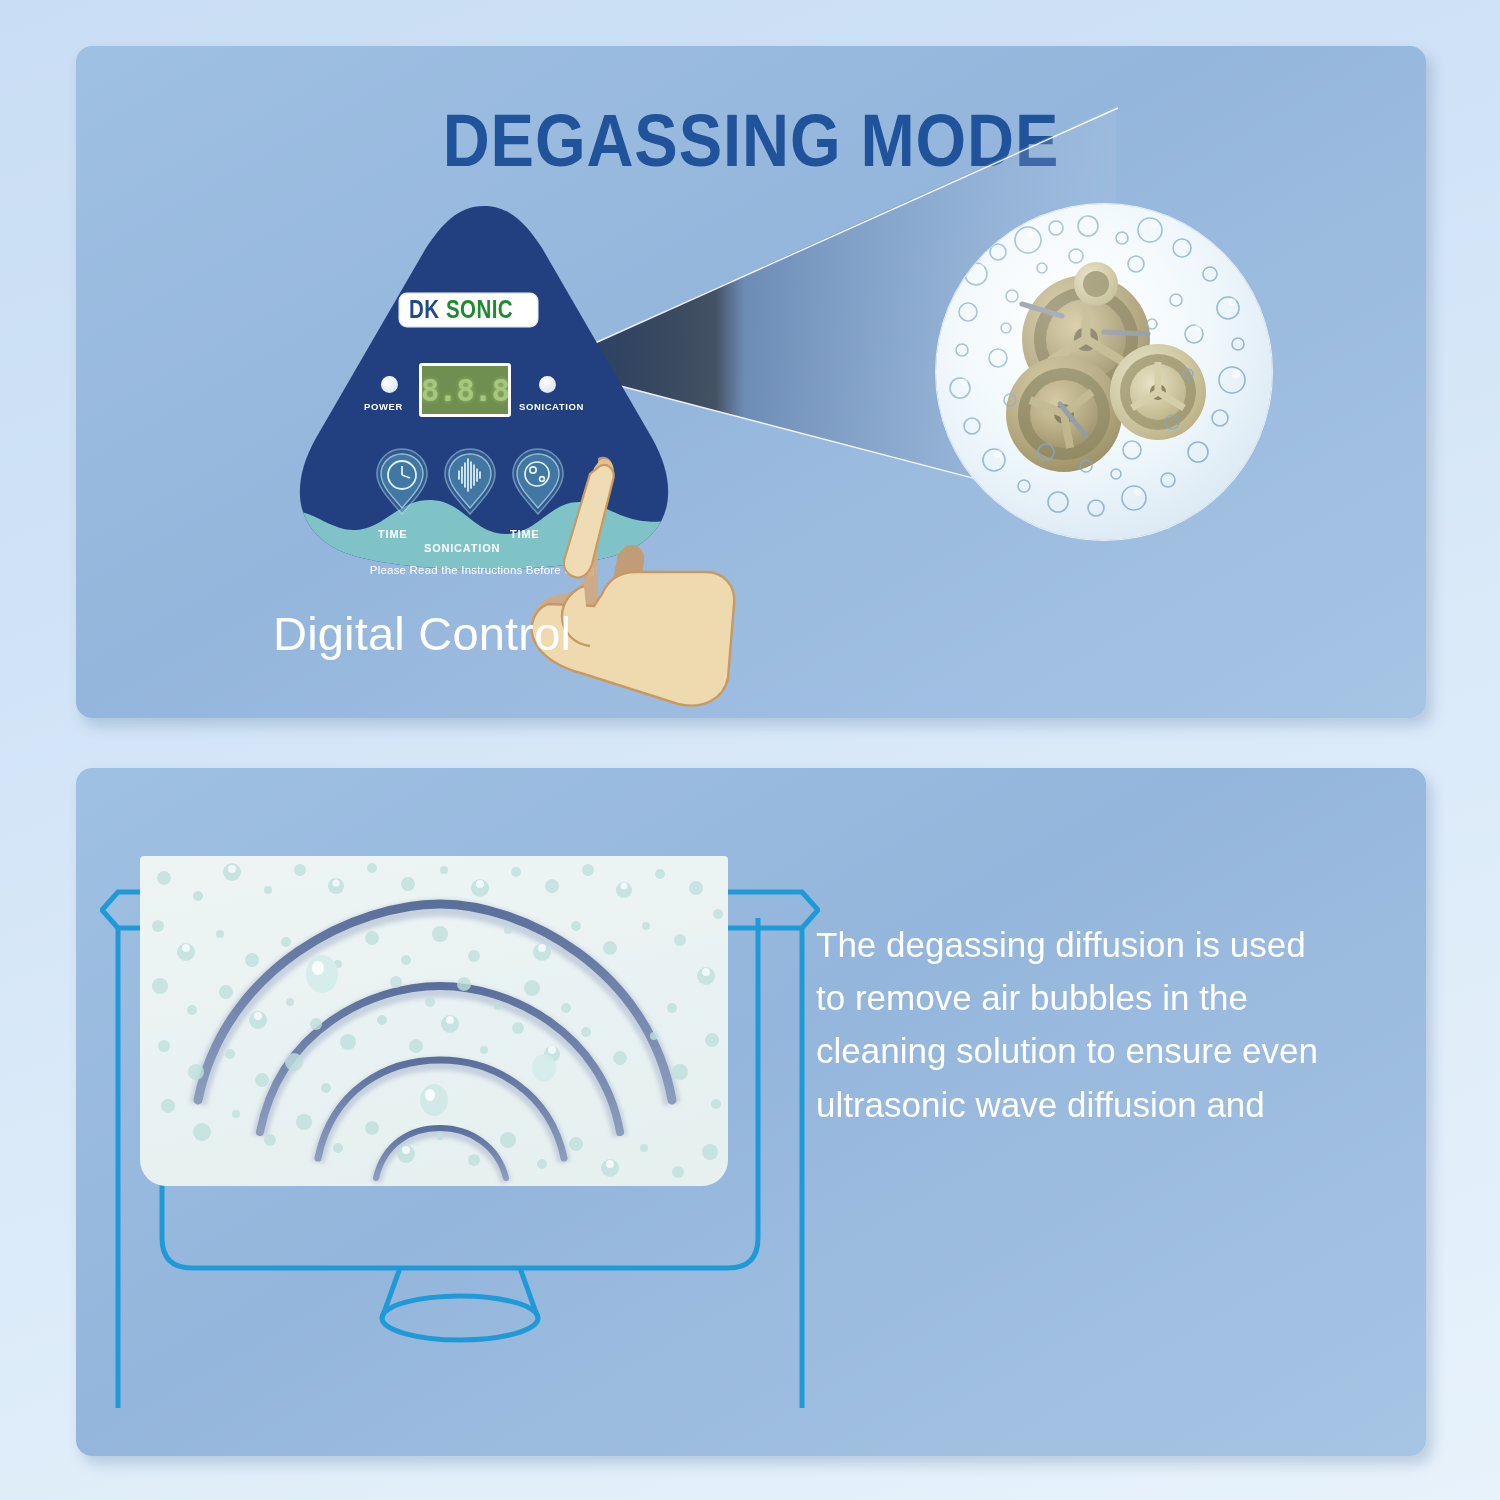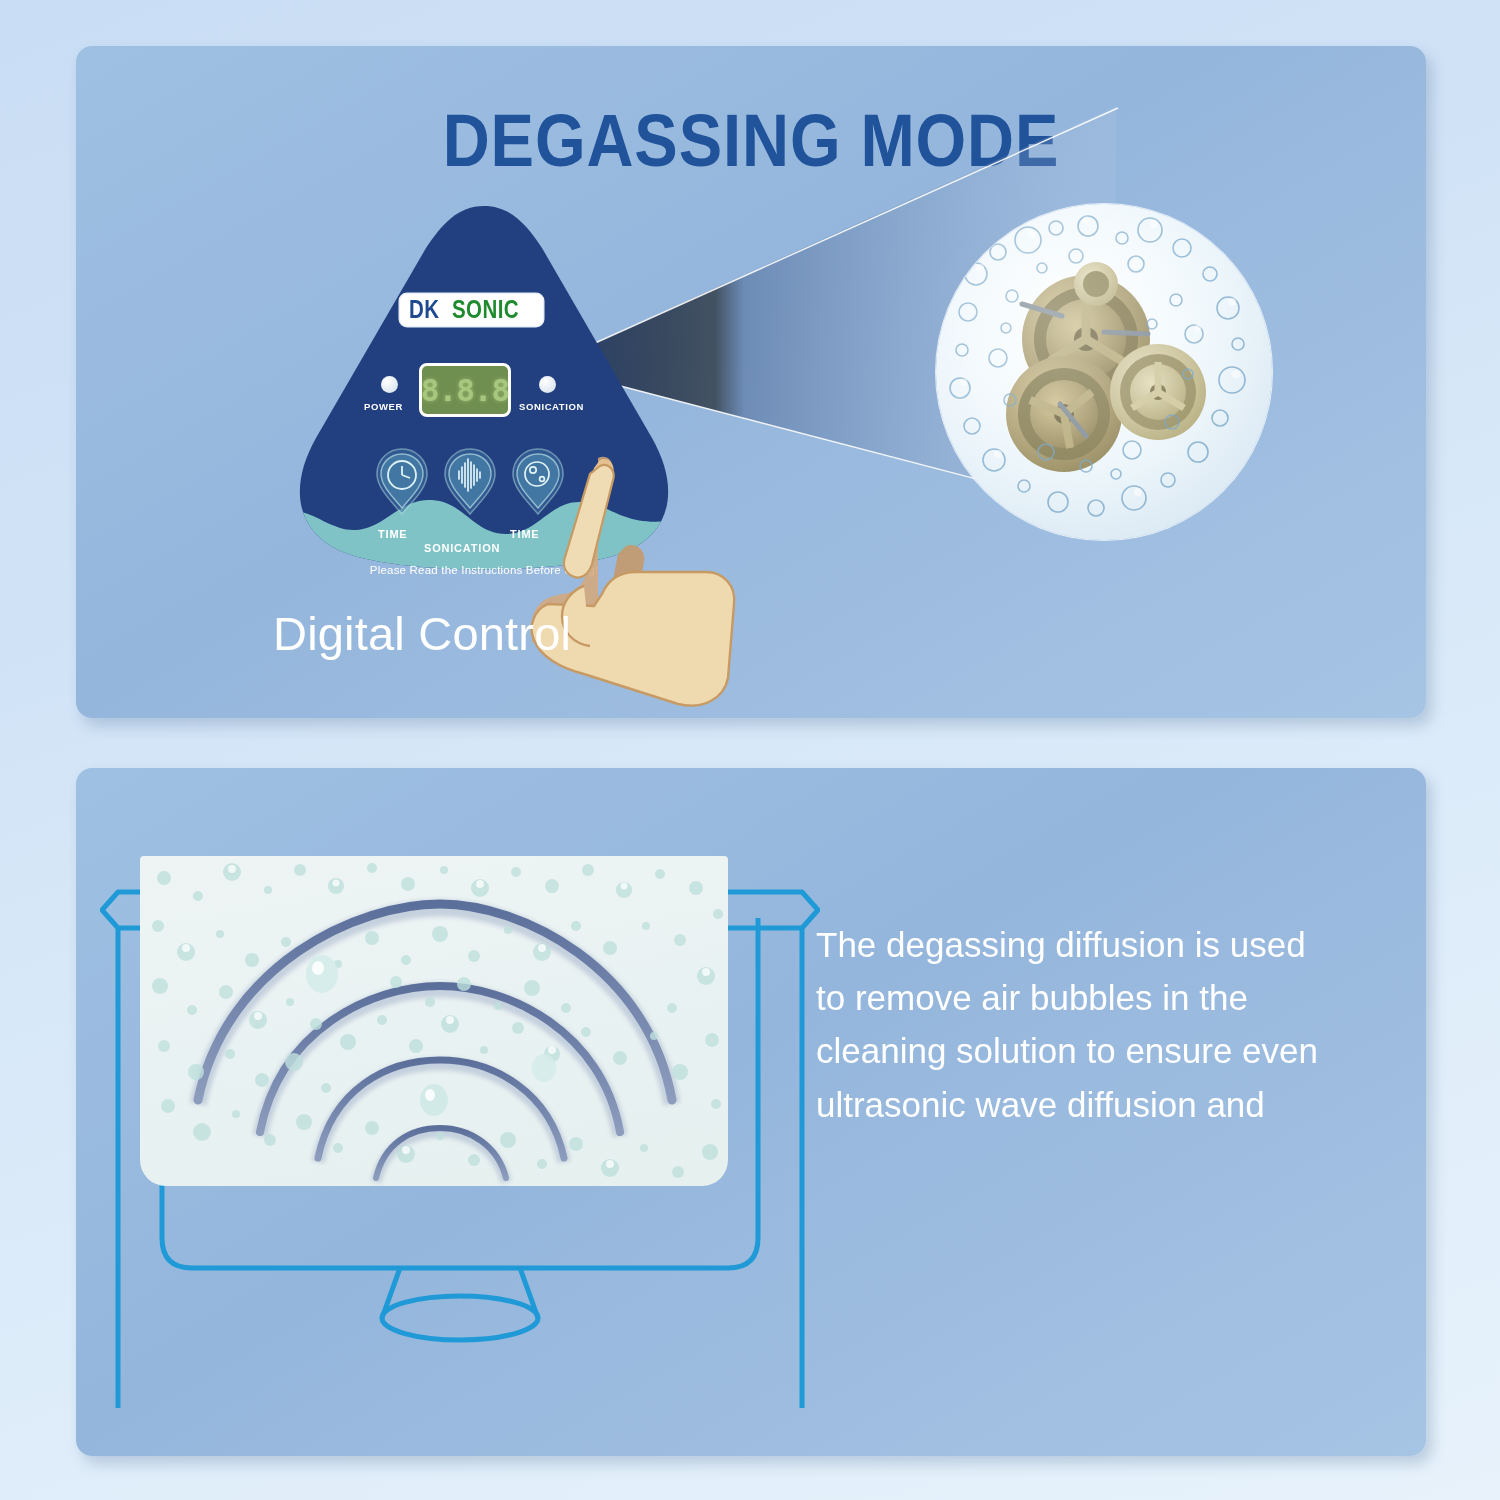--- a/index.html
+++ b/index.html
@@ -33,29 +33,29 @@
   .cone{position:absolute;left:0;top:0;width:1350px;height:672px;pointer-events:none;}
 
   
   .panel-wrap{position:absolute;left:198px;top:152px;width:420px;height:400px;}
   .panel-svg{position:absolute;left:0;top:0;}
 
   .logo{
     position:absolute;left:126px;top:96px;
     background:#ffffff;border-radius:7px;padding:3px 9px 4px 9px;
     box-shadow:0 0 0 1.5px #e8eef7;
-    display:flex;gap:6px;align-items:center;line-height:1;
+    display:flex;align-items:center;line-height:1;
   }
   .logo span{font-weight:700;font-size:25px;transform:scaleX(.82);transform-origin:left center;display:inline-block;letter-spacing:.5px;}
   .logo .dk{color:#1f4a8f;}
   .logo .sonic{color:#1f8b2e;}
 
   .display{
     position:absolute;left:145px;top:165px;width:86px;height:48px;
-    background:#6f8f50;border:3px solid #ffffff;border-radius:8px;
+    background:#6f8f50;border:3px solid #ffffff;border-radius:3px;
     display:flex;align-items:center;justify-content:center;
   }
   .display .digits{
     font-family:"DejaVu Sans Mono", monospace;
     font-weight:700;font-size:31px;color:#a8c77e;letter-spacing:-1px;
     text-shadow:0 0 4px rgba(200,230,150,.5);
   }
 
   .lamp{position:absolute;width:17px;height:17px;border-radius:50%;
         background:radial-gradient(circle at 35% 32%, #ffffff, #dfe8f2 70%, #c6d4e4);}

